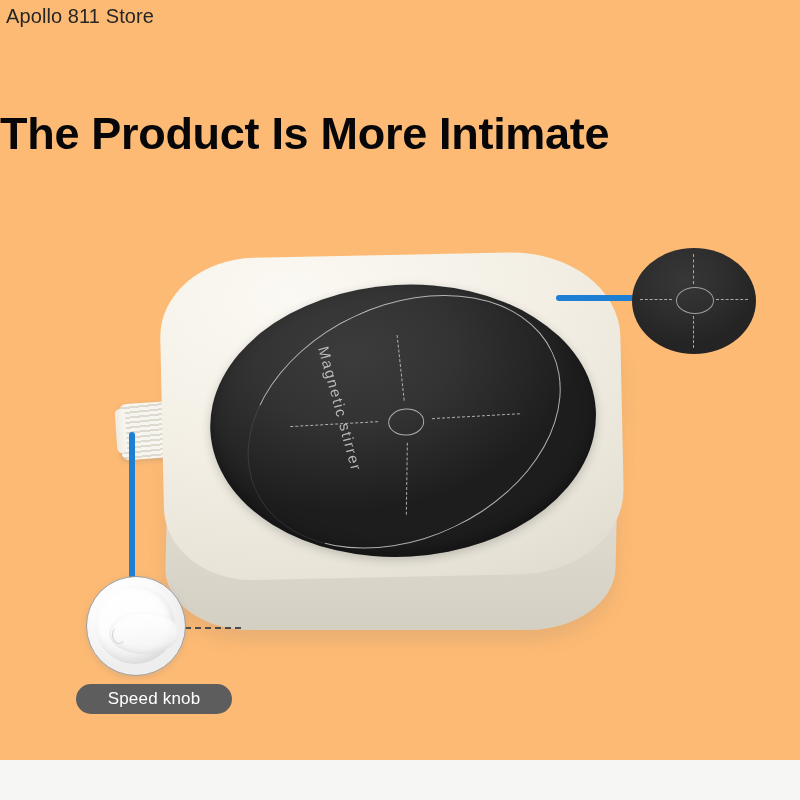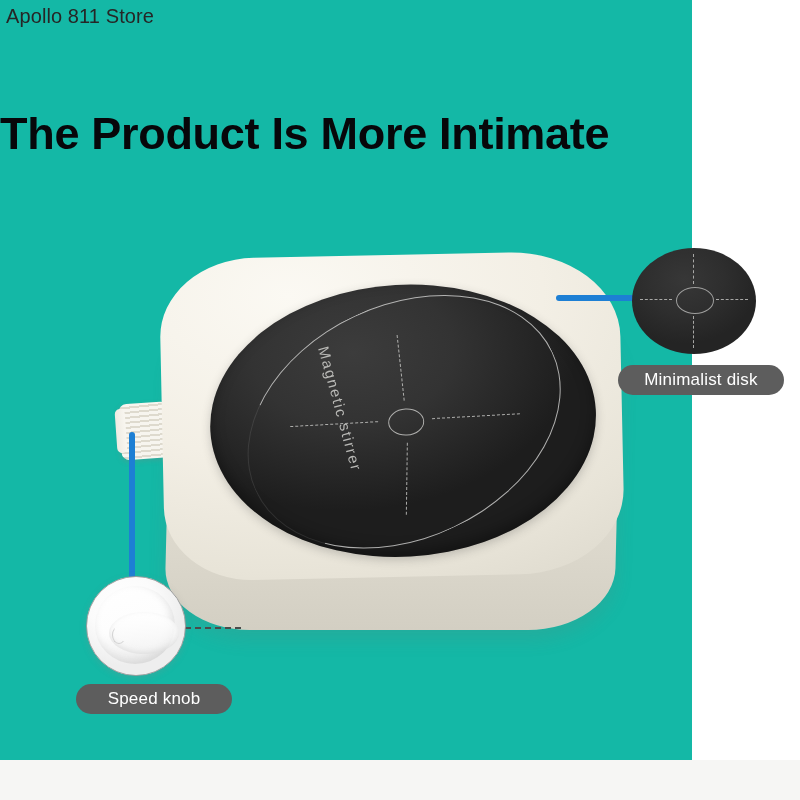--- a/index.html
+++ b/index.html
@@ -9,23 +9,23 @@
   body {
     width: 800px;
     height: 800px;
     overflow: hidden;
     background: #ffffff;
     font-family: "Liberation Sans", sans-serif;
   }
 
   #page {
     position: relative;
-    width: 692px;
+    width: 800px;
     height: 800px;
-    background: #14b8a6;
+    background: #fdba74;
   }
 
   
   .bottom-band {
     position: absolute;
     left: 0;
     top: 760px;
     width: 800px;
     height: 40px;
     background: #f6f6f4;
@@ -353,21 +353,20 @@
   <div class="leader-blue-disk"></div>
 
   <div class="disk-callout">
     <div class="dk dk-h-left"></div>
     <div class="dk dk-h-right"></div>
     <div class="dk dk-v-top"></div>
     <div class="dk dk-v-bot"></div>
     <div class="disk-ring"></div>
   </div>
 
-  <div class="pill pill-disk">Minimalist disk</div>
 
   <div class="leader-blue-knob"></div>
   <div class="leader-dash-knob"></div>
 
   <div class="knob-callout">
     <div class="knob-callout-inner">
       <div class="knob-callout-band"></div>
       <div class="knob-dimple"></div>
     </div>
   </div>

